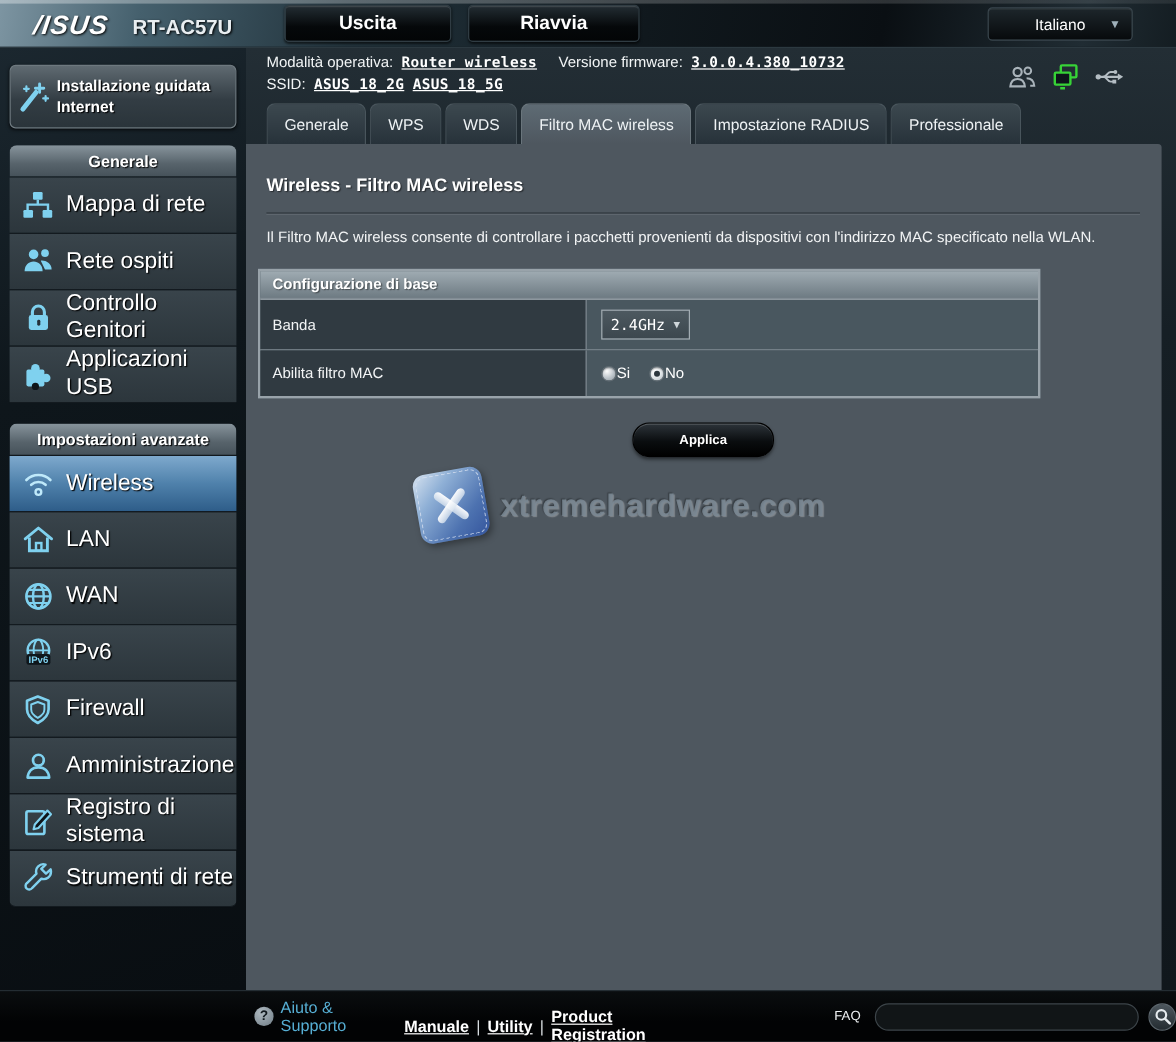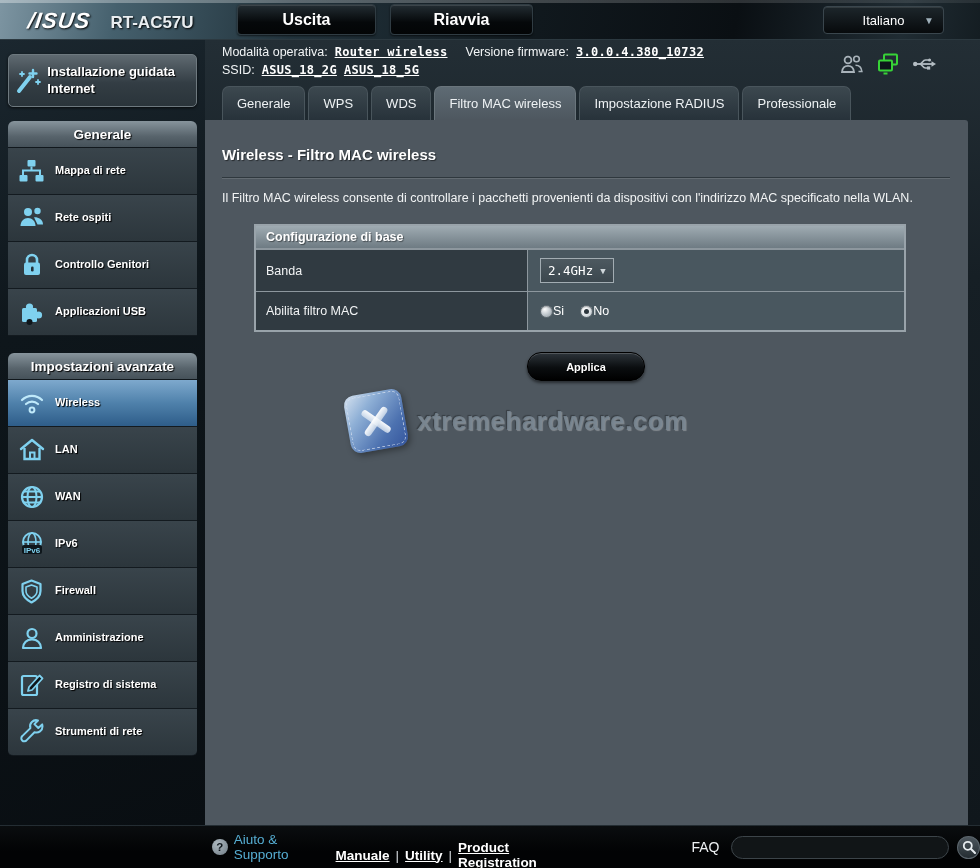--- a/index.html
+++ b/index.html
@@ -60,21 +60,21 @@
     border-bottom:1px solid #11181d;
   }
   .section-gap{ height:17px; }
   .side-item{
     margin:0 8px; height:47px; display:flex; align-items:center; cursor:pointer;
     background:linear-gradient(#39444b,#2c363c);
     border-bottom:1px solid #131a1f;
   }
   .side-item:last-child{ border-radius:0 0 5px 5px; }
   .side-item .ic{ width:47px; display:flex; justify-content:center; flex:none; }
-  .side-item .lbl{ font-weight:bold; font-size:11px; text-shadow:1px 1px 1px #000; line-height:1.2;}
+  .side-item .lbl{ font-weight:normal; font-size:19px; text-shadow:1px 1px 1px #000; line-height:1.2;}
   .side-item.active{ background:linear-gradient(#7ea9cd,#4f81ab 50%,#2e5d89); }
   
   #main{
     position:absolute; left:205px; top:40px; width:775px; height:785px;
     background:linear-gradient(180deg,#232e35 0%,#161f25 30%,#10171c 100%);
   }
   #infobar{ position:absolute; left:17px; top:5px; font-size:12.5px; color:#f2f5f6; }
   #infobar .row{ margin-bottom:4px; display:flex; align-items:baseline; gap:7px; }
   .mono-link{
     font-family:"DejaVu Sans Mono", monospace; font-weight:bold; font-size:12px;
@@ -98,21 +98,21 @@
   #panel{
     position:absolute; left:0; top:80px; width:763px; height:705px;
     background:#4e575f; border-radius:0 3px 0 0;
   }
   #page-title{ position:absolute; left:17px; top:26px; font-size:15px; font-weight:bold; text-shadow:1px 1px 1px rgba(0,0,0,.5); }
   #title-divider{ position:absolute; left:17px; top:57px; width:728px; height:1px; background:#2f383e; box-shadow:0 1px 0 rgba(255,255,255,.12); }
   #page-desc{ position:absolute; left:17px; top:70px; width:730px; font-size:12.5px; color:#f2f4f5; line-height:1.4; }
   
   #cfg-table{
     position:absolute; left:10px; top:104px; width:652px;
-    border:2px solid #99a3aa; background:#49575f;margin-left:39px;
+    border:2px solid #99a3aa; background:#49575f;
   }
   #cfg-header{
     height:23px; background:linear-gradient(#9fabb2,#6e7b83);
     display:flex; align-items:center; padding-left:10px;
     font-size:12.5px; font-weight:bold; text-shadow:1px 1px 1px rgba(0,0,0,.45);
     border-bottom:1px solid #8d979e;
   }
   .cfg-row{ display:grid; grid-template-columns:272px 1fr; border-top:1px solid #8d979e; }
   .cfg-row:first-of-type{ border-top:none; }
   .cfg-label{
@@ -173,21 +173,21 @@
   }
   #help-link{ margin-left:212px; display:flex; align-items:center; gap:6px; cursor:pointer;
     color:#56aed3; font-size:13.5px; }
   #help-q{
     width:16px; height:16px; border-radius:50%; background:radial-gradient(circle at 35% 30%,#aeb9c0,#707d86);
     color:#10181d; font-size:11.5px; font-weight:bold; display:flex; align-items:center; justify-content:center;
   }
   #footer-links{ display:flex; align-items:center; gap:6px; font-size:13.5px; margin-left:2px;margin-top:16px; }
   .f-link{ font-weight:bold; text-decoration:underline; color:#fff; cursor:pointer; }
   .f-sep{ color:#d7dce0; }
-  #faq-label{ margin-left:105px; font-size:14px; color:#eef1f3; }
+  #faq-label{ margin-left:105px; font-size:11px; color:#eef1f3; }
   #faq-input{
     margin-left:12px; width:222px; height:23px; border-radius:12px;
     background:#111517; border:1px solid #3c4449; color:#dfe4e7;
     padding:0 12px; font-size:12px; outline:none;
   }
   #faq-search-btn{
     margin-left:8px; width:23px; height:23px; border-radius:50%; cursor:pointer;
     background:linear-gradient(#4d575e,#242c31); border:1px solid #5b656c;
     display:flex; align-items:center; justify-content:center;
   }

